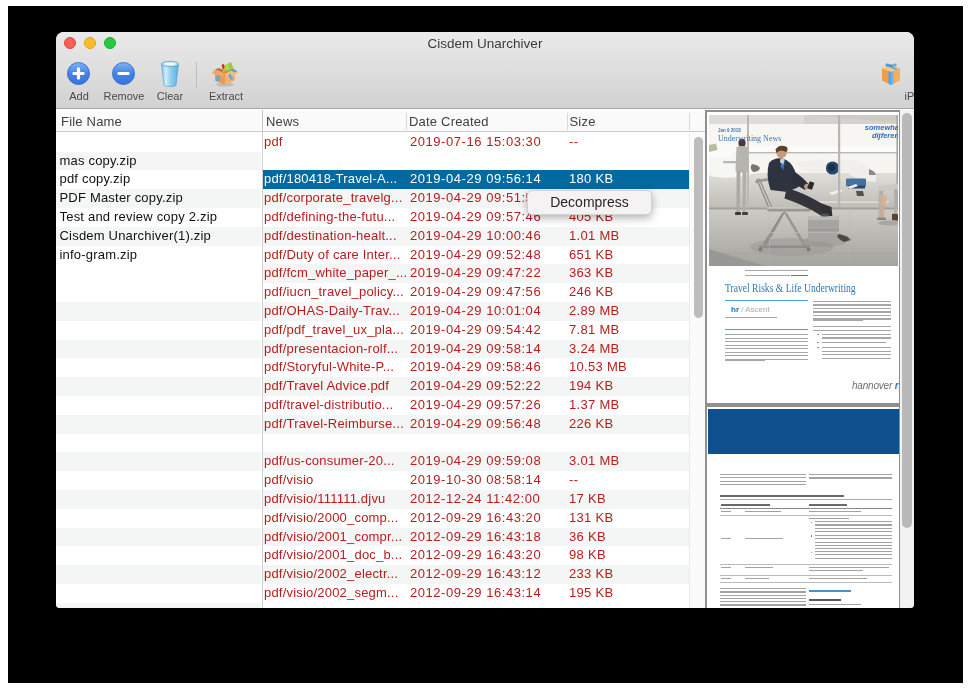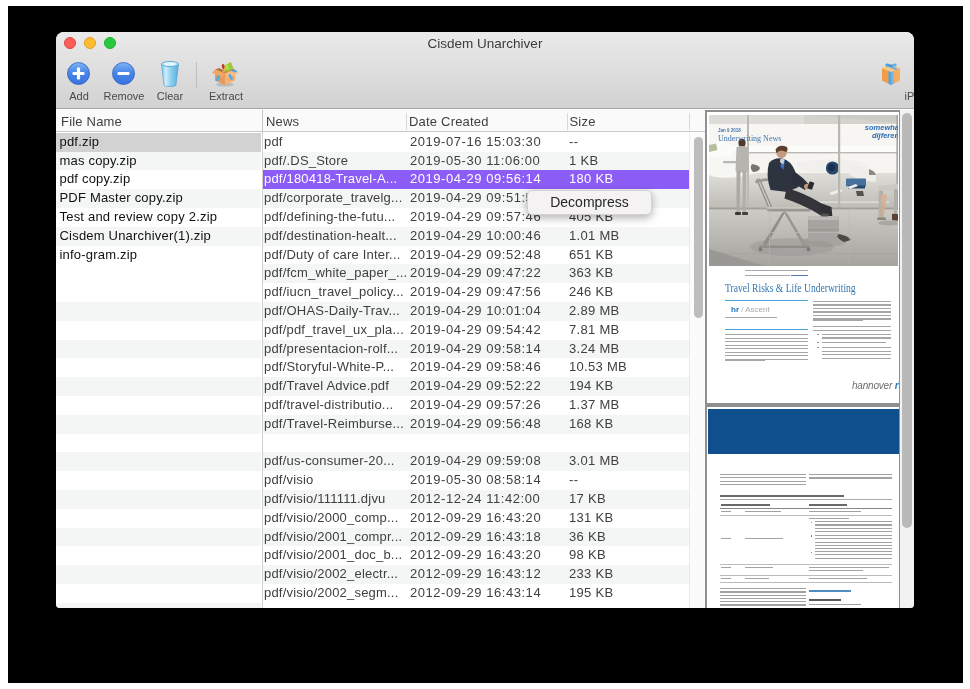--- a/index.html
+++ b/index.html
@@ -14,24 +14,24 @@
 .tlabel { position:absolute; font-size:11px; color:#4a4a4a; text-align:center; }
 #tsep { position:absolute; left:140px; top:30px; width:1px; height:26px; background:#bdbdbd; }
 .ticon { position:absolute; }
 #hdr { position:absolute; left:0; top:78px; width:763px; height:22px; background:#fafafa; border-bottom:1px solid #c9c9c9; }
 .hlabel { position:absolute; top:3.5px; font-size:13px; color:#404040; letter-spacing:0.2px; }
 .hsep { position:absolute; top:3px; width:1px; height:17px; background:#d9d9d9; }
 #lrowswrap { position:absolute; left:0; top:0; width:204px; height:576px; }
 #rowswrap { position:absolute; left:206.5px; top:0; width:426.5px; height:576px; }
 .lrow { position:absolute; left:0; width:205px; height:18.8px; font-size:13px; color:#111;
   line-height:18.8px; padding-left:3.5px; letter-spacing:0.2px; white-space:nowrap; overflow:hidden; }
-.mrow { position:absolute; left:0; width:426.5px; height:18.8px; font-size:13px; color:#404040; line-height:18.8px; white-space:nowrap; }
+.mrow { position:absolute; left:0; width:426.5px; height:18.8px; font-size:13px; color:#b91c1c; line-height:18.8px; white-space:nowrap; }
 .stripe { background:#f4f5f5; }
 .lsel { background:#d2d2d2; }
-.sel { background:#8b5cf6; color:#fff; }
+.sel { background:#0369a1; color:#fff; }
 .cn { position:absolute; left:1.5px; letter-spacing:0.2px; }
 .cd { position:absolute; left:147.5px; letter-spacing:0.55px; }
 .cs { position:absolute; left:306.5px; letter-spacing:0.3px; }
 #vdiv { position:absolute; left:205.5px; top:100px; width:1px; height:476px; background:#d0d0d0; }
 #hdrdiv { position:absolute; left:205.5px; top:78px; width:1px; height:22px; background:#c4c4c4; }
 #tsb { position:absolute; left:633px; top:100.8px; width:16px; height:475.2px; background:#fbfbfb; border-left:1px solid #ebebeb; }
 #tsbthumb { position:absolute; left:638px; top:105px; width:9px; height:181px; background:#bdbdbd; border-radius:4.5px; }
 #popup { position:absolute; left:471px; top:158px; width:125px; height:25px; background:#f4f2f2;
   border:1px solid #d2d2d2; border-radius:5px; box-shadow:0 3px 8px rgba(0,0,0,0.3);
   font-size:14px; color:#262626; text-align:center; line-height:23px; }
@@ -122,21 +122,20 @@
   <div id="hdr">
     <div class="hlabel" style="left:5px;">File Name</div>
     <div class="hlabel" style="left:210px;">News</div>
     <div class="hlabel" style="left:353px;">Date Created</div>
     <div class="hlabel" style="left:513.5px;">Size</div>
     <div class="hsep" style="left:350px;"></div>
     <div class="hsep" style="left:511px;"></div>
     <div class="hsep" style="left:632.5px;"></div>
   </div>
   <div id="lrowswrap">
-<div class="lrow lsel" style="top:100.8px">pdf.zip</div>
 <div class="lrow stripe" style="top:119.6px">mas copy.zip</div>
 <div class="lrow" style="top:138.4px">pdf copy.zip</div>
 <div class="lrow stripe" style="top:157.2px">PDF Master copy.zip</div>
 <div class="lrow" style="top:176.0px">Test and review copy 2.zip</div>
 <div class="lrow stripe" style="top:194.8px">Cisdem Unarchiver(1).zip</div>
 <div class="lrow" style="top:213.6px">info-gram.zip</div>
 <div class="lrow" style="top:251.2px"></div>
 <div class="lrow stripe" style="top:270.0px"></div>
 <div class="lrow" style="top:288.8px"></div>
 <div class="lrow stripe" style="top:307.6px"></div>
@@ -156,25 +155,20 @@
 <div class="lrow stripe" style="top:570.8px"></div>
   </div>
   <div id="vdiv"></div>
       <div id="hdrdiv"></div>
   <div id="rowswrap">
 <div class="mrow" style="top:100.8px">
           <span class="cn">pdf</span>
           <span class="cd">2019-07-16 15:03:30</span>
           <span class="cs">--</span>
         </div>
-<div class="mrow stripe" style="top:119.6px">
-          <span class="cn">pdf/.DS_Store</span>
-          <span class="cd">2019-05-30 11:06:00</span>
-          <span class="cs">1 KB</span>
-        </div>
 <div class="mrow sel" style="top:138.4px">
           <span class="cn">pdf/180418-Travel-A...</span>
           <span class="cd">2019-04-29 09:56:14</span>
           <span class="cs">180 KB</span>
         </div>
 <div class="mrow stripe" style="top:157.2px">
           <span class="cn">pdf/corporate_travelg...</span>
           <span class="cd">2019-04-29 09:51:58</span>
           <span class="cs">239 KB</span>
         </div>
@@ -229,30 +223,30 @@
           <span class="cs">194 KB</span>
         </div>
 <div class="mrow" style="top:364.0px">
           <span class="cn">pdf/travel-distributio...</span>
           <span class="cd">2019-04-29 09:57:26</span>
           <span class="cs">1.37 MB</span>
         </div>
 <div class="mrow stripe" style="top:382.8px">
           <span class="cn">pdf/Travel-Reimburse...</span>
           <span class="cd">2019-04-29 09:56:48</span>
-          <span class="cs">168 KB</span>
+          <span class="cs">226 KB</span>
         </div>
 <div class="mrow stripe" style="top:420.4px">
           <span class="cn">pdf/us-consumer-20...</span>
           <span class="cd">2019-04-29 09:59:08</span>
           <span class="cs">3.01 MB</span>
         </div>
 <div class="mrow" style="top:439.2px">
           <span class="cn">pdf/visio</span>
-          <span class="cd">2019-05-30 08:58:14</span>
+          <span class="cd">2019-10-30 08:58:14</span>
           <span class="cs">--</span>
         </div>
 <div class="mrow stripe" style="top:458.0px">
           <span class="cn">pdf/visio/111111.djvu</span>
           <span class="cd">2012-12-24 11:42:00</span>
           <span class="cs">17 KB</span>
         </div>
 <div class="mrow" style="top:476.8px">
           <span class="cn">pdf/visio/2000_comp...</span>
           <span class="cd">2012-09-29 16:43:20</span>

